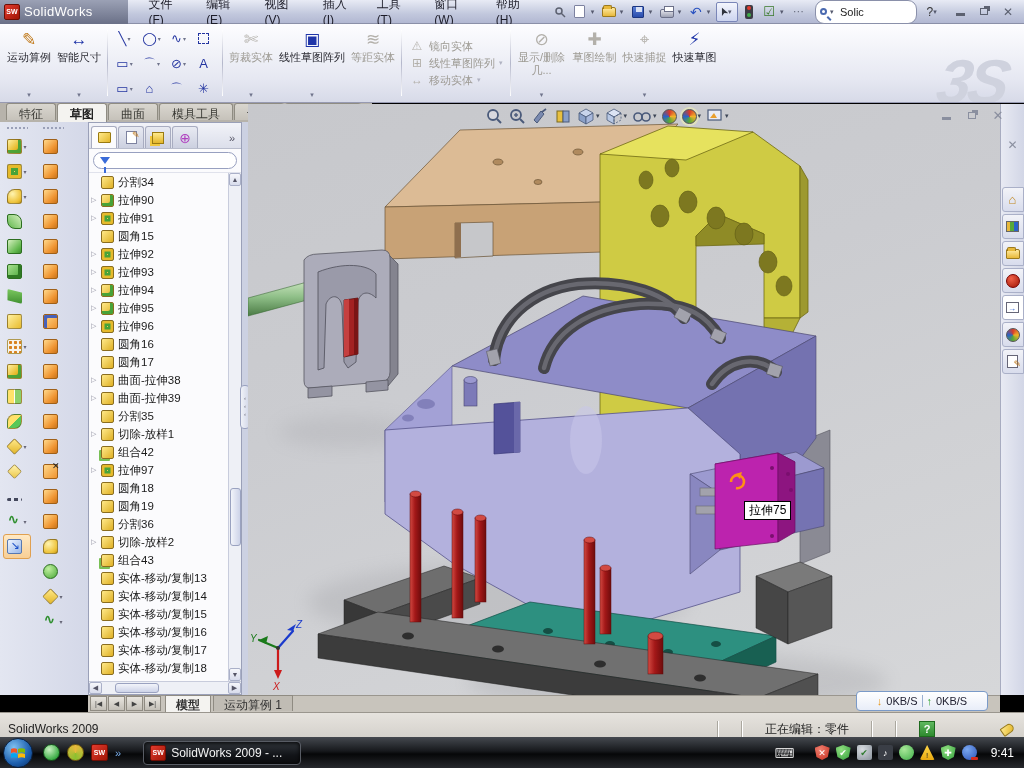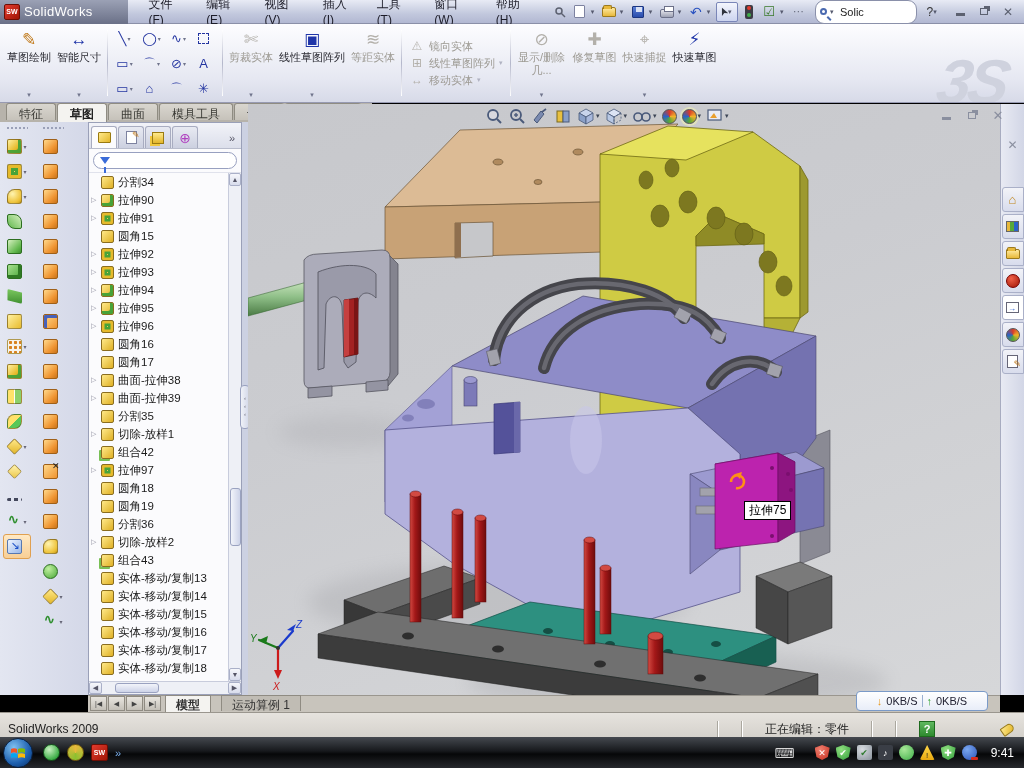--- a/index.html
+++ b/index.html
@@ -300,21 +300,21 @@
       </span>
     <span class="wb">
         <span class="clx">✕</span>
       </span>
   </div>
 </div>
 
 <div id="ribbon">
   <div class="rbtn">
     <span class="rico" style="color:#c07818;">✎</span>
-    <span>草图绘制</span>
+    <span>运动算例</span>
     <span class="dd">▾</span>
   </div>
   <div class="rbtn">
     <span class="rico">↔</span>
     <span>智能尺寸</span>
     <span class="dd">▾</span>
   </div>
   <div class="rsep"></div>
   <div class="egrid">
 
@@ -424,21 +424,21 @@
   <div style="display:flex">
 
       <div class="rbtn dis" style="max-width:56px;">
         <span class="rico">⊘</span>
         <span>显示/删除几...</span>
         <span class="dd">▾</span>
       </div>
 
       <div class="rbtn dis" style="max-width:56px;">
         <span class="rico">✚</span>
-        <span>修复草图</span>
+        <span>草图绘制</span>
         <span class="dd" style="visibility: hidden;">▾</span>
       </div>
 
       <div class="rbtn dis" style="max-width:56px;">
         <span class="rico">⌖</span>
         <span>快速捕捉</span>
         <span class="dd">▾</span>
       </div>
 
       <div class="rbtn" style="max-width:56px;">
@@ -1177,21 +1177,21 @@
 </div>
 
 <div id="modeltabs">
   <span style="display:flex;gap:1px;padding:0 4px 1px 2px;">
 
   <span class="navb">|◀</span>
       <span class="navb">◀</span>
       <span class="navb">▶</span>
       <span class="navb">▶|</span>
     </span>
-  <span style="display:flex;gap:10px;">
+  <span style="display:flex;gap:2px;">
 
   <span class="mtab active">模型</span>
       <span class="mtab">运动算例 1</span>
     </span>
 </div>
 
 <div id="statusbar">
   <span class="appname">SolidWorks 2009</span>
   <span class="right">
     <span class="groove"></span>
@@ -1223,20 +1223,24 @@
     </svg>
   </div>
   <div id="quick">
     <span class="qlico ql-msg"></span>
     <span class="qlico ql-av"></span>
     <span class="swcube" style="width:17px;height:17px;">SW</span>
     <span class="ql-ovf">»</span>
   </div>
   <div id="tasks">
 
+      <div class="task active">
+        <span class="swcube">SW</span>
+        <span>SolidWorks 2009 - ...</span>
+      </div>
 
     </div>
   <div id="tray">
     <span class="kbd">⌨</span>
     <span class="tico tr-shield tr-red">✕</span>
     <span class="tico tr-shield tr-green">✔</span>
     <span class="tico tr-gray">✔</span>
     <span class="tico tr-spk">♪</span>
     <span class="tico tr-net"></span>
     <span class="tico tr-warn">!</span>

